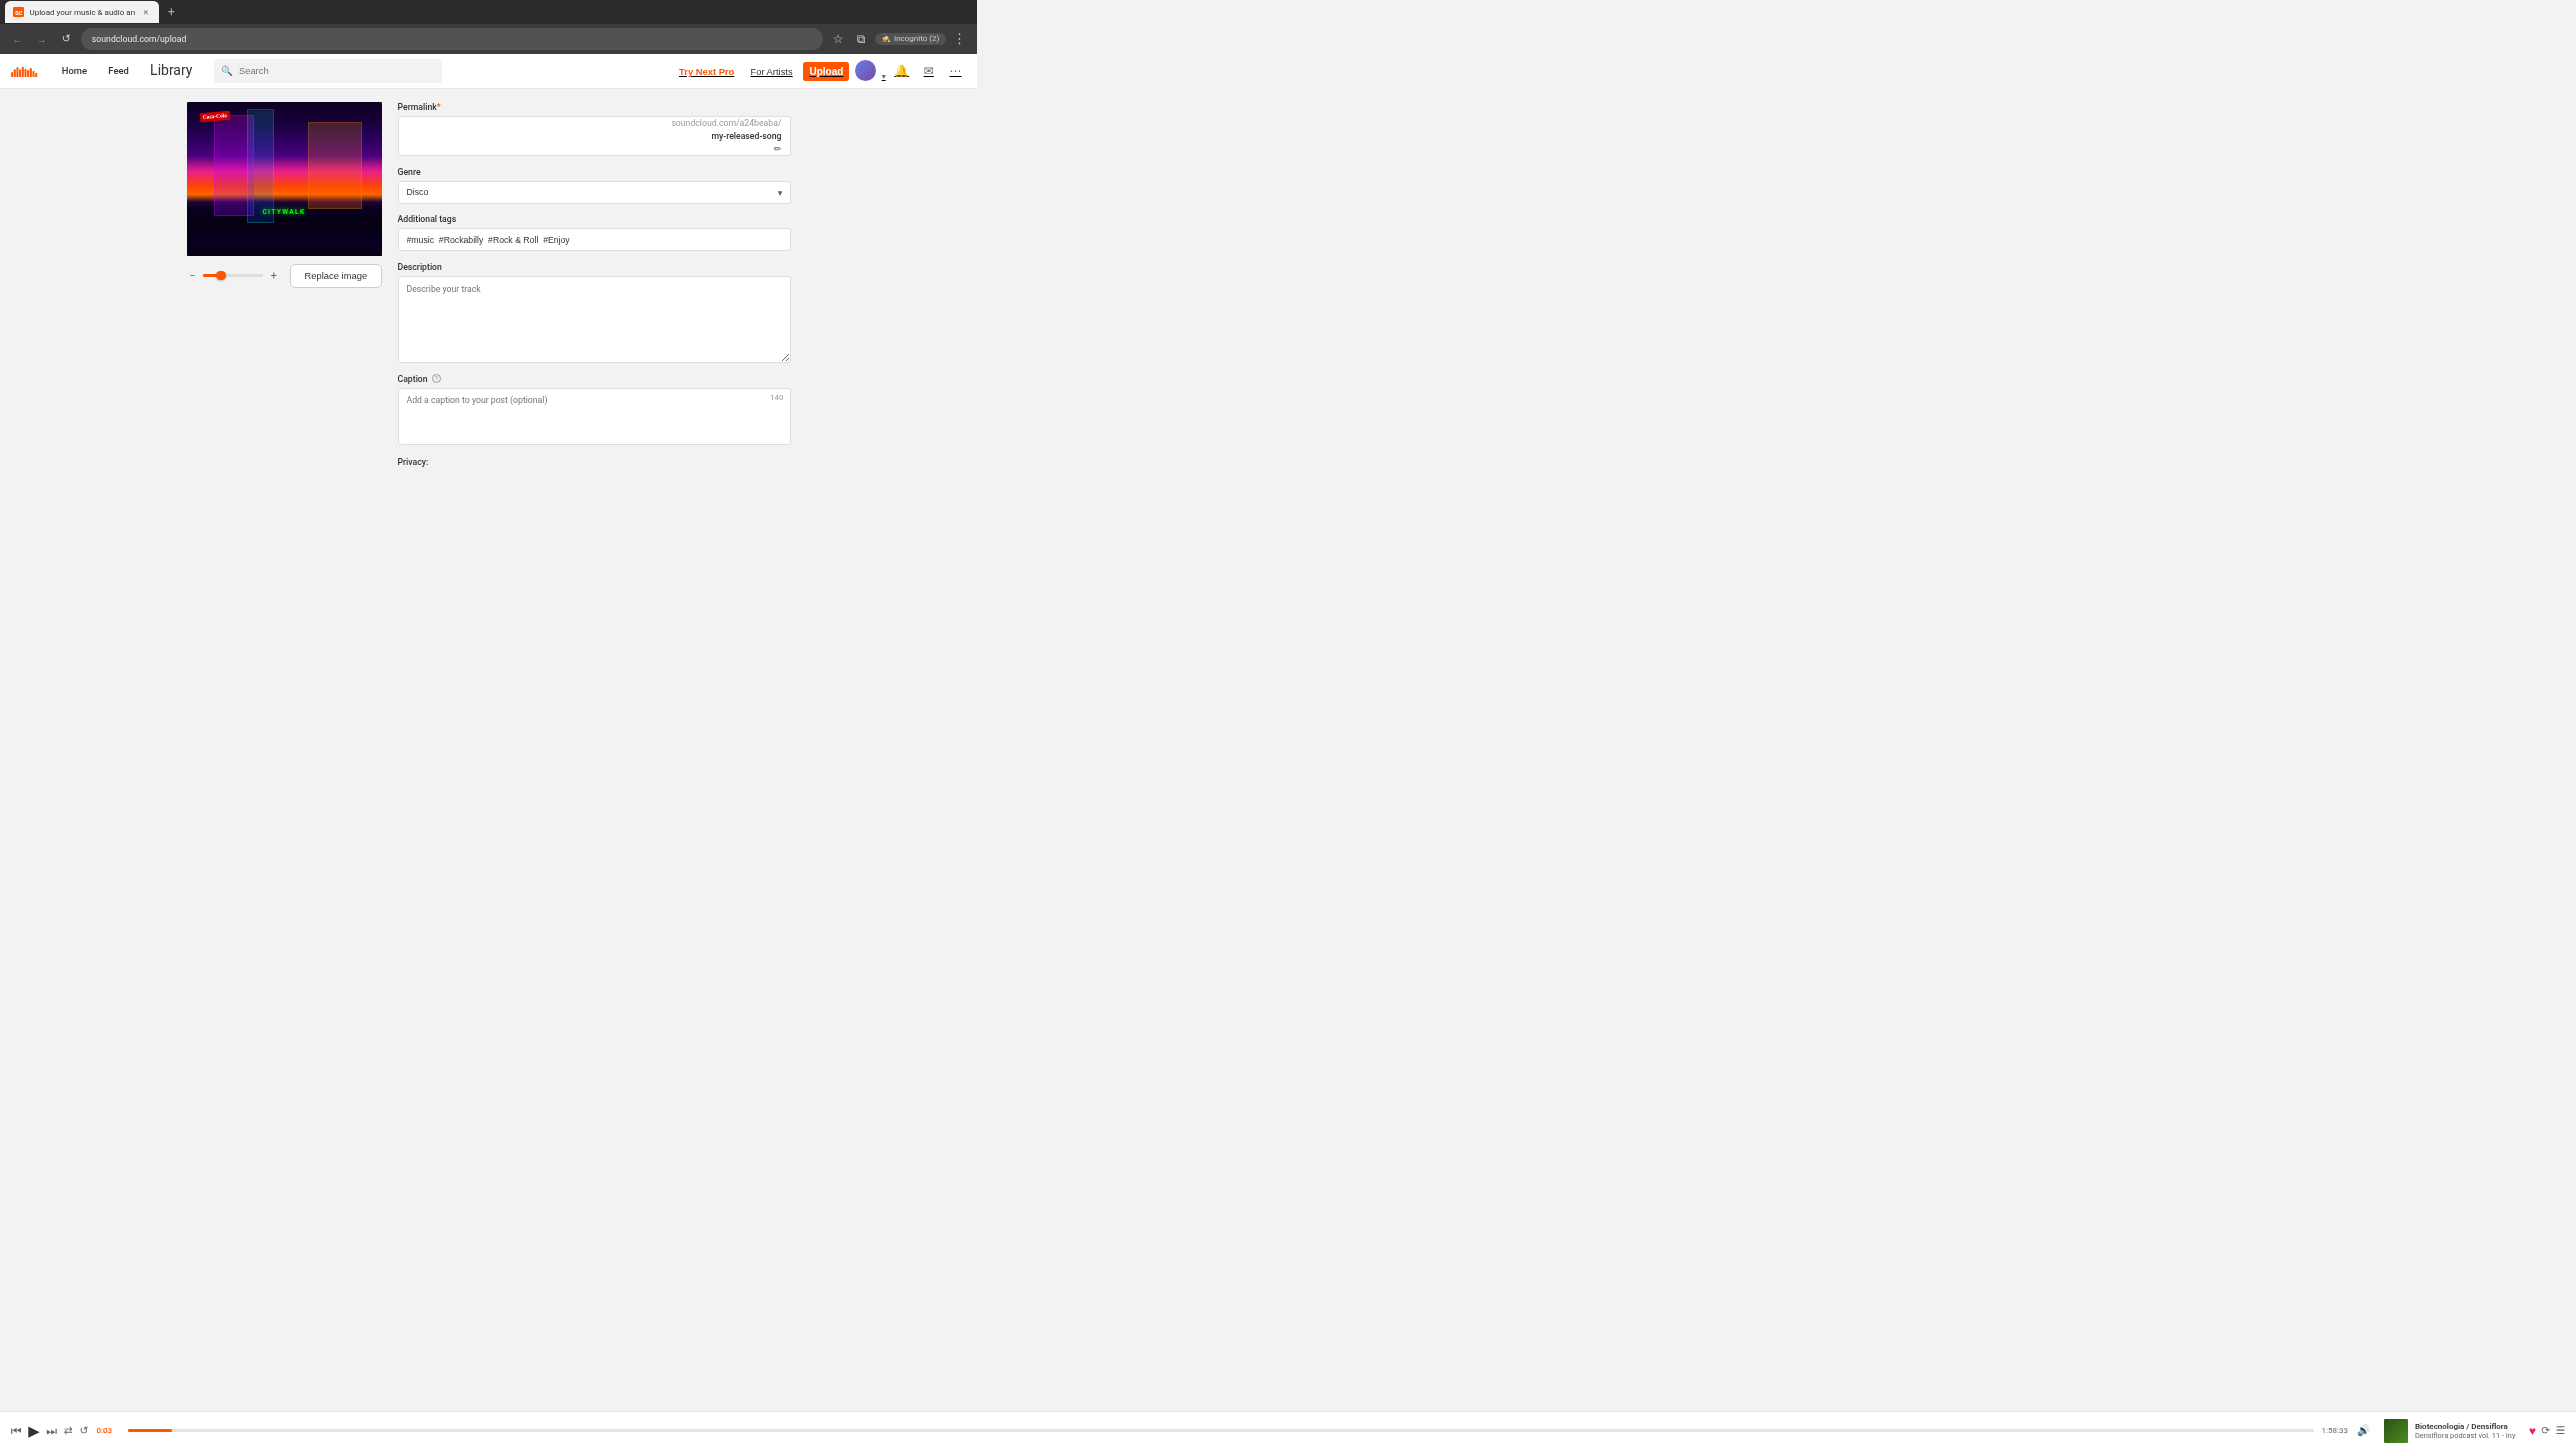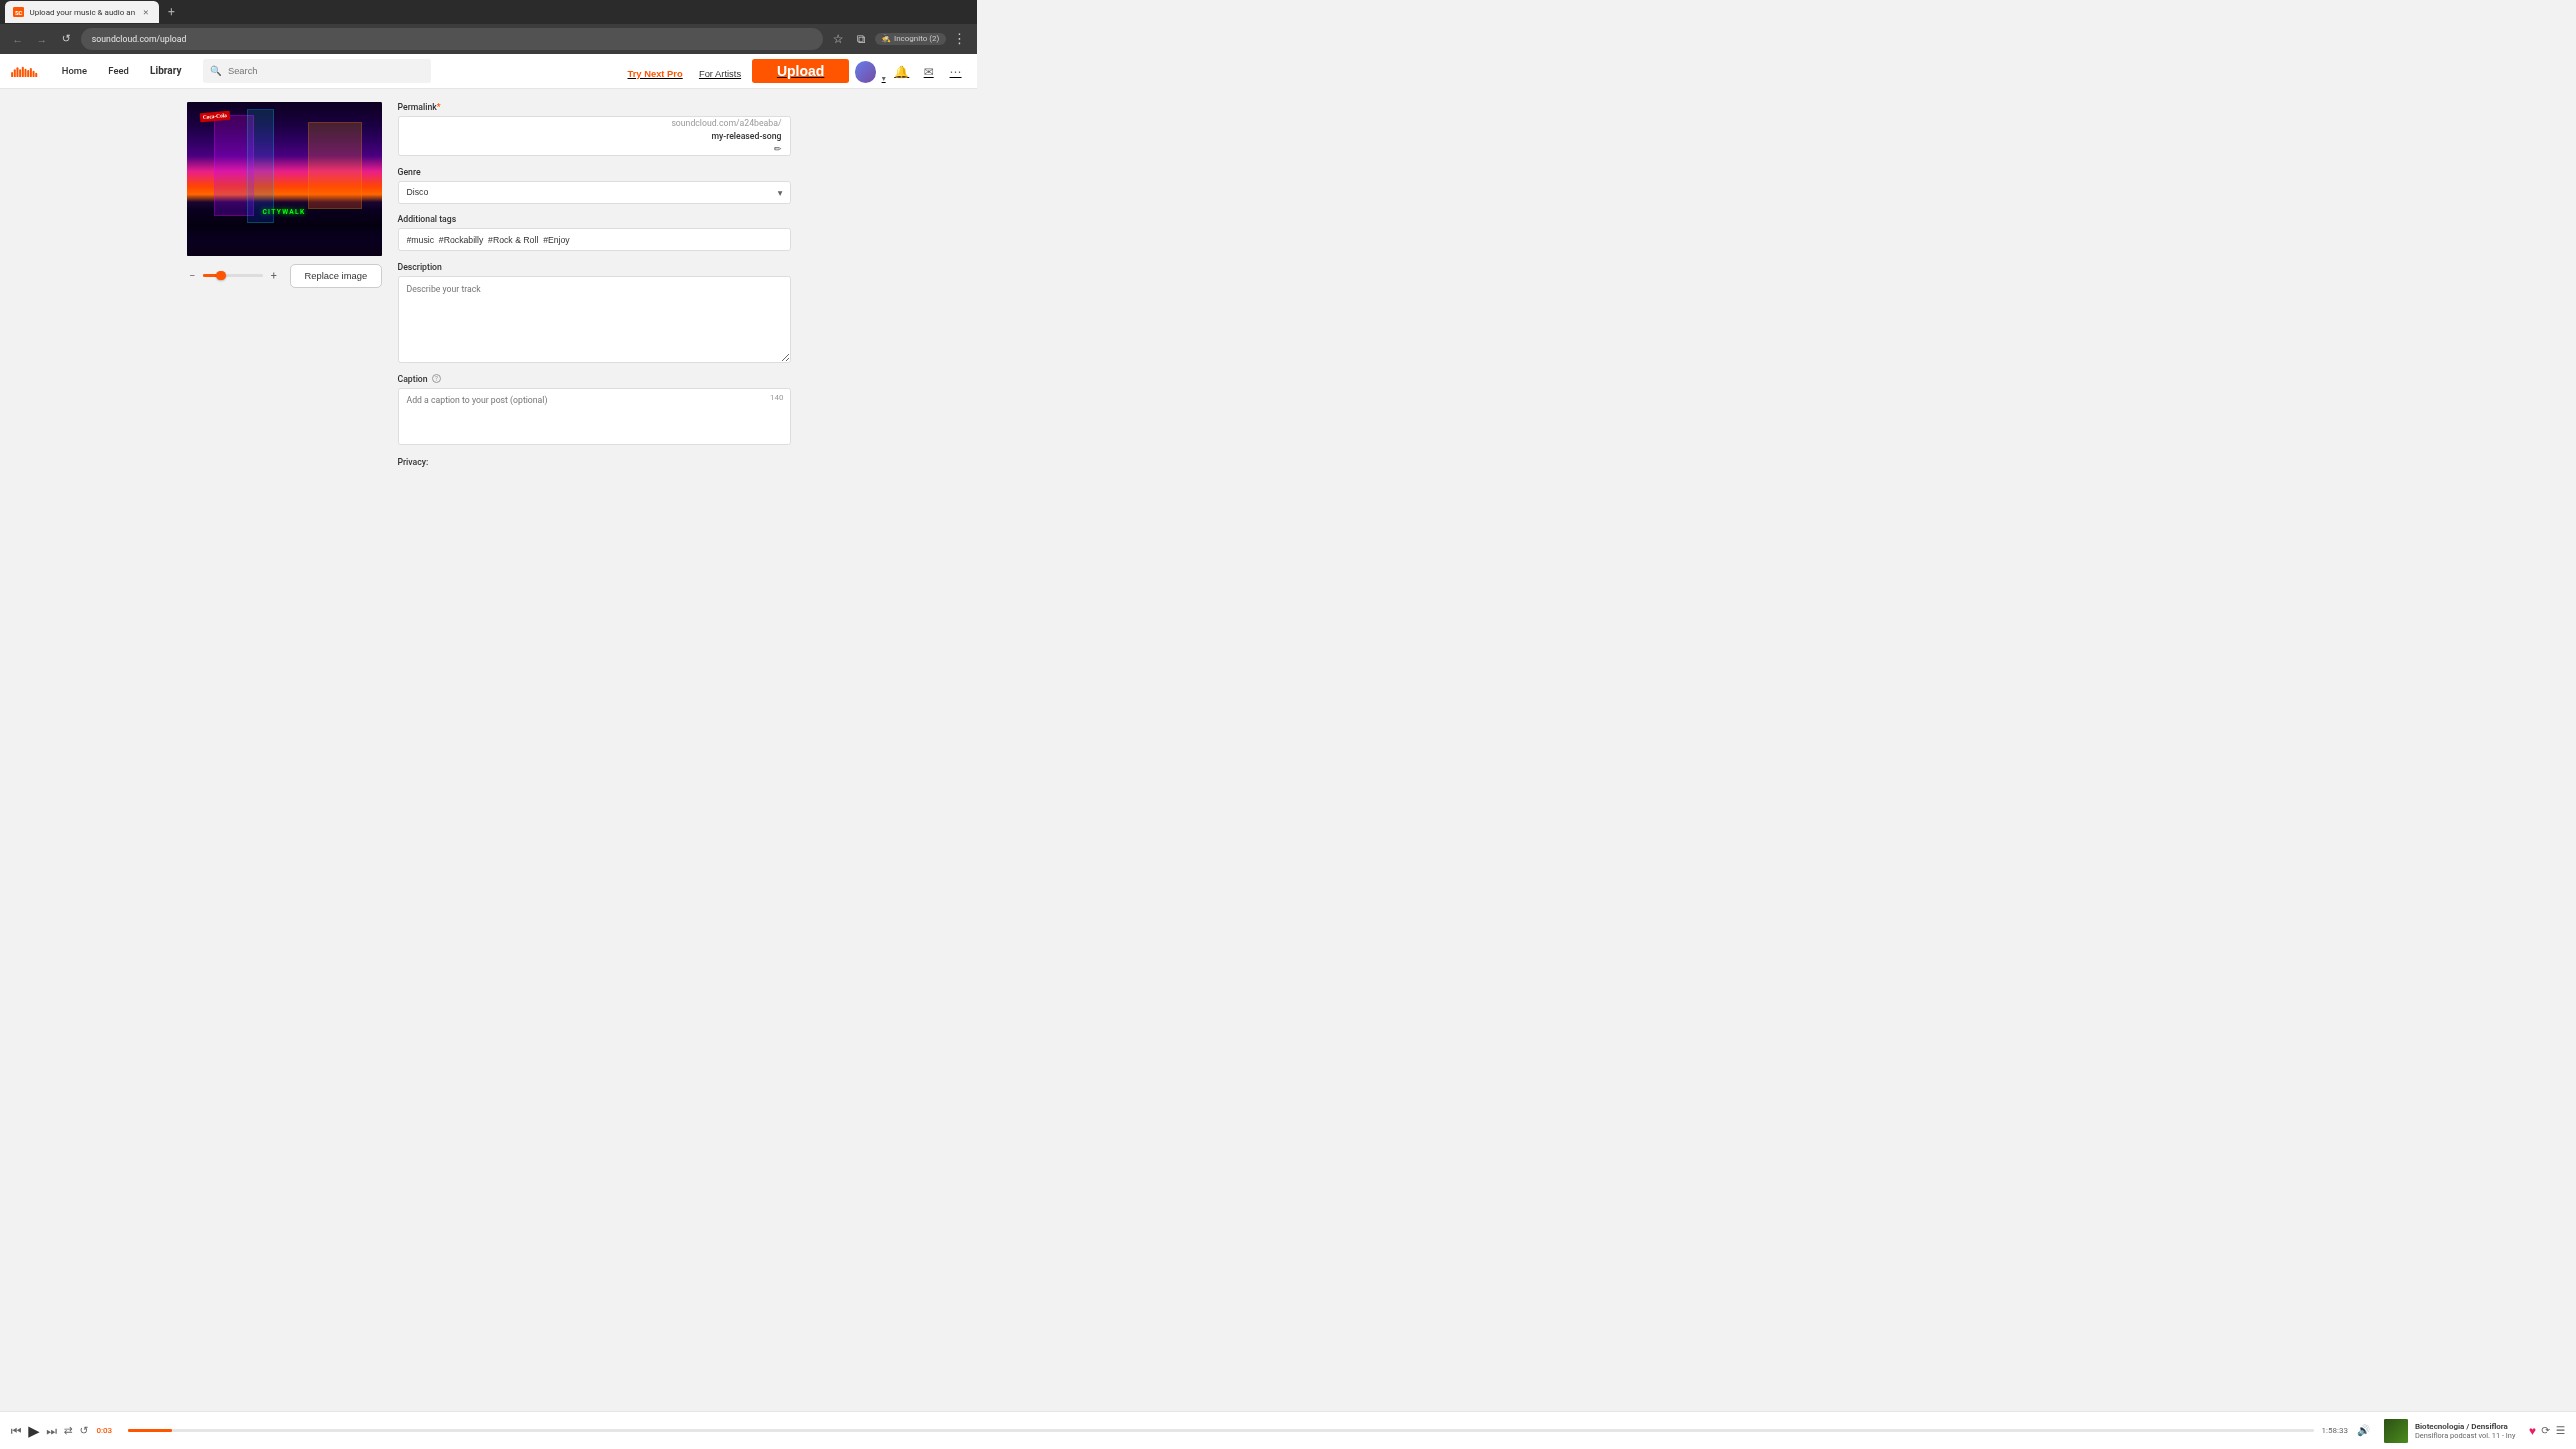--- a/index.html
+++ b/index.html
@@ -56,30 +56,30 @@
         <rect x="20" y="7" width="3" height="13" rx="1.5"></rect>
         <rect x="24" y="9" width="3" height="11" rx="1.5"></rect>
         <rect x="28" y="6" width="3" height="14" rx="1.5"></rect>
         <rect x="32" y="10" width="3" height="10" rx="1.5"></rect>
         <rect x="36" y="13" width="3" height="7" rx="1.5"></rect>
       </svg>
     </div>
     <div style="display:flex;align-items:center;">
       <div style="padding:0 10.7px;height:35px;display:flex;align-items:center;color:#333;font-size:9.4px;font-weight:500;cursor:pointer;border-bottom:1.3px solid transparent;">Home</div>
       <div style="padding:0 10.7px;height:35px;display:flex;align-items:center;color:#333;font-size:9.4px;font-weight:500;cursor:pointer;border-bottom:1.3px solid transparent;">Feed</div>
-      <div style="padding:0 10.7px;height:35px;display:flex;align-items:center;color:#333;font-size:10px;font-weight:700;cursor:pointer;border-bottom:1.3px solid transparent;">Library</div>
+      <div style="padding:0 10.7px;height:35px;display:flex;align-items:center;color:#333;font-size:14px;font-weight:400;cursor:pointer;border-bottom:1.3px solid transparent;">Library</div>
     </div>
     <div style="flex:1;max-width:228px;margin:0 10.7px;background:#f2f2f2;border-radius:2.7px;height:24px;display:flex;align-items:center;padding:0 8px;gap:5.4px;">
       <span style="color:#999;font-size:9.4px;">🔍</span>
       <input type="text" style="border: none; background: transparent; outline: none; flex: 1 1 0%; font-size: 9.4px; color: rgb(51, 51, 51);" placeholder="Search">
     </div>
     <div style="margin-left:auto;display:flex;align-items:flex-end;gap:5.4px;text-decoration:underline;">
       <button style="background:transparent;border:none;color:#f50;font-size:9.4px;font-weight:600;cursor:pointer;padding:4px 5.4px;">Try Next Pro</button>
       <button style="background:transparent;border:none;color:#333;font-size:9.4px;cursor:pointer;padding:4px 5.4px;">For Artists</button>
-      <button style="background:#f50;color:white;border:none;border-radius:2.7px;padding:4px 25px;font-size:14px;font-weight:600;cursor:pointer;">Upload</button>
+      <button style="background:#f50;color:white;border:none;border-radius:2.7px;padding:4px 6px;font-size:10px;font-weight:600;cursor:pointer;">Upload</button>
       <div style="width:21.5px;height:21.5px;border-radius:50%;background:linear-gradient(135deg,#667eea,#764ba2);cursor:pointer;"></div>
       <span style="color:#666;cursor:pointer;font-size:8px;">▾</span>
       <span style="color:#666;cursor:pointer;font-size:12px;width:21.5px;height:21.5px;display:flex;align-items:center;justify-content:center;">🔔</span>
       <span style="color:#666;cursor:pointer;font-size:12px;width:21.5px;height:21.5px;display:flex;align-items:center;justify-content:center;">✉</span>
       <span style="color:#666;cursor:pointer;font-size:12px;width:21.5px;height:21.5px;display:flex;align-items:center;justify-content:center;">⋯</span>
     </div>
   </div>
 
   <div style="flex:1;background:#f2f2f2;overflow-y:auto;display:flex;justify-content:center;padding:13.4px 27px;">
     <div style="width:100%;max-width:604px;display:flex;gap:16px;">

